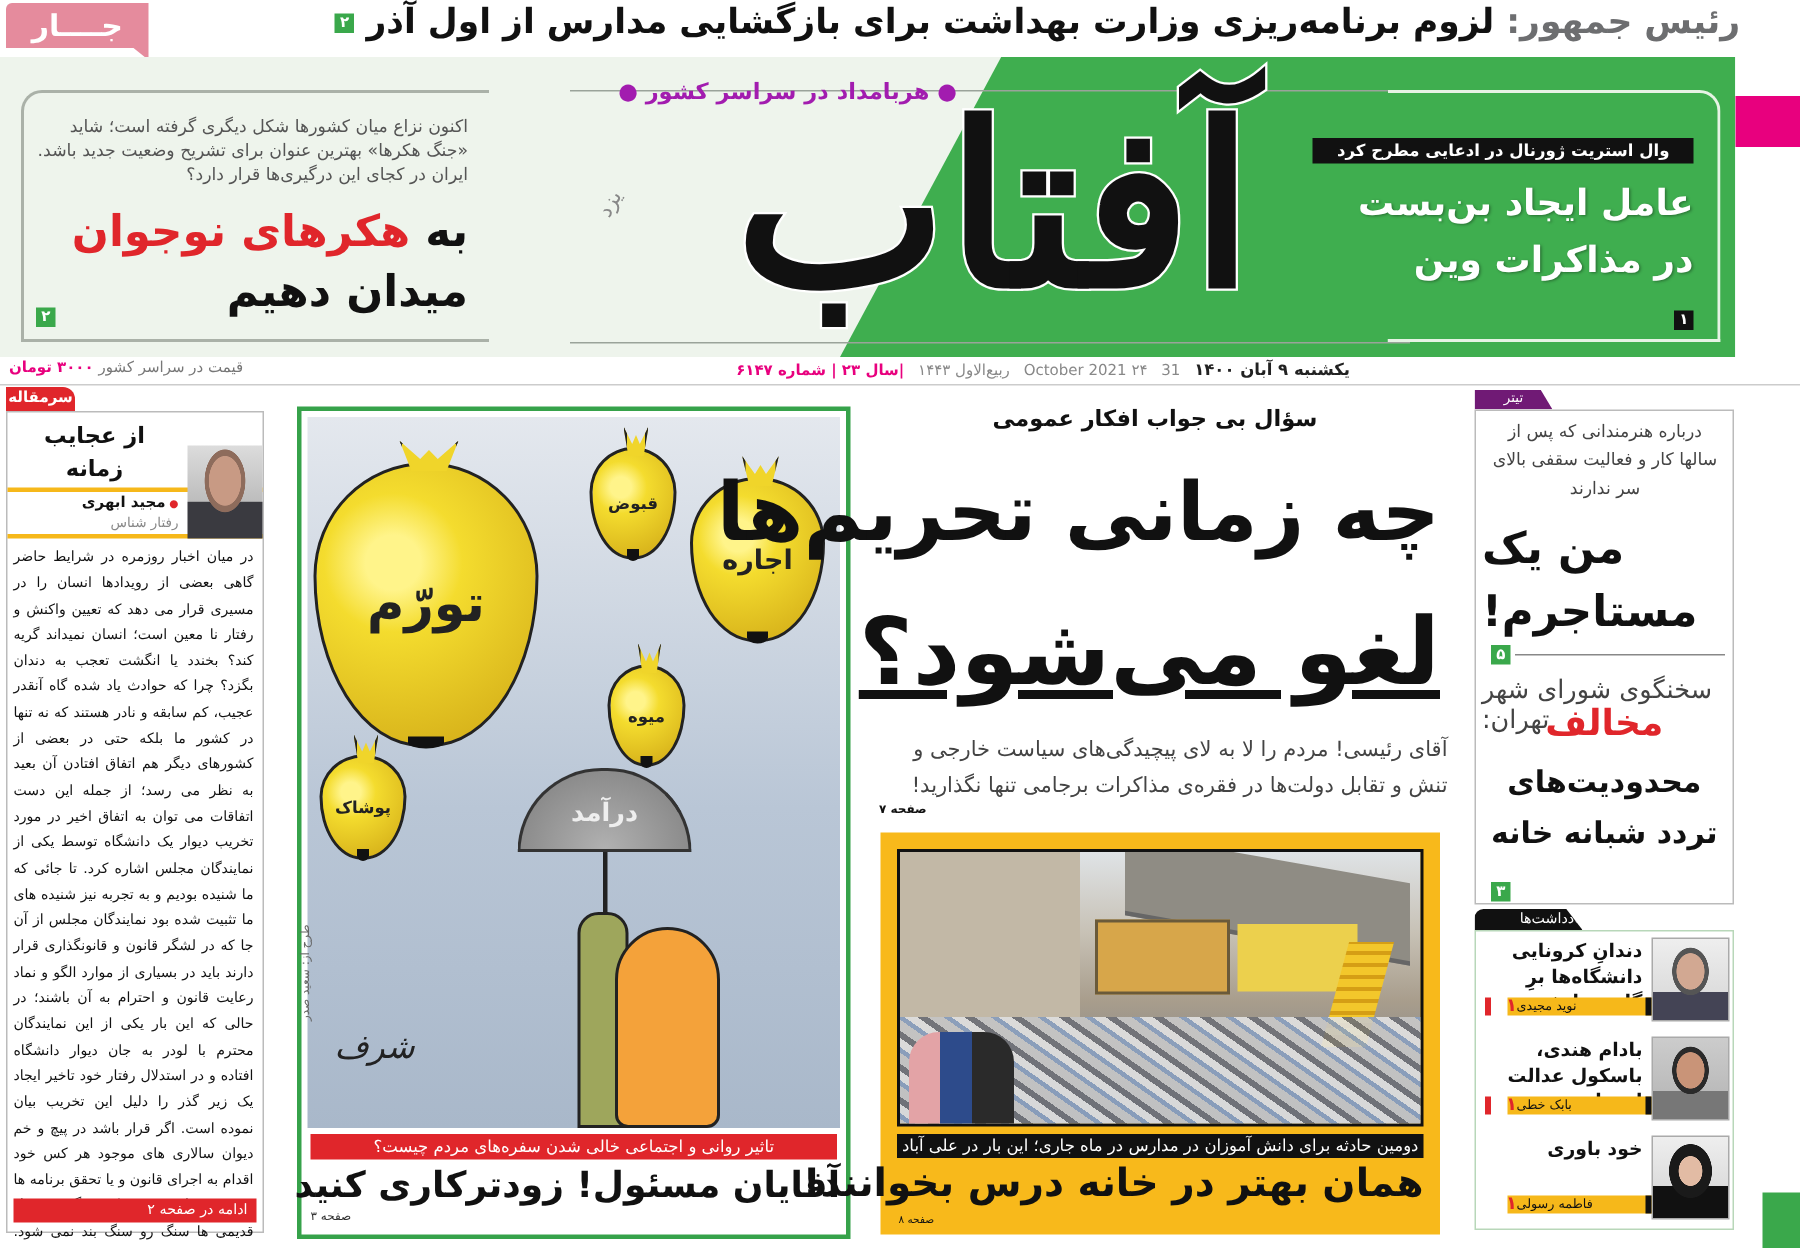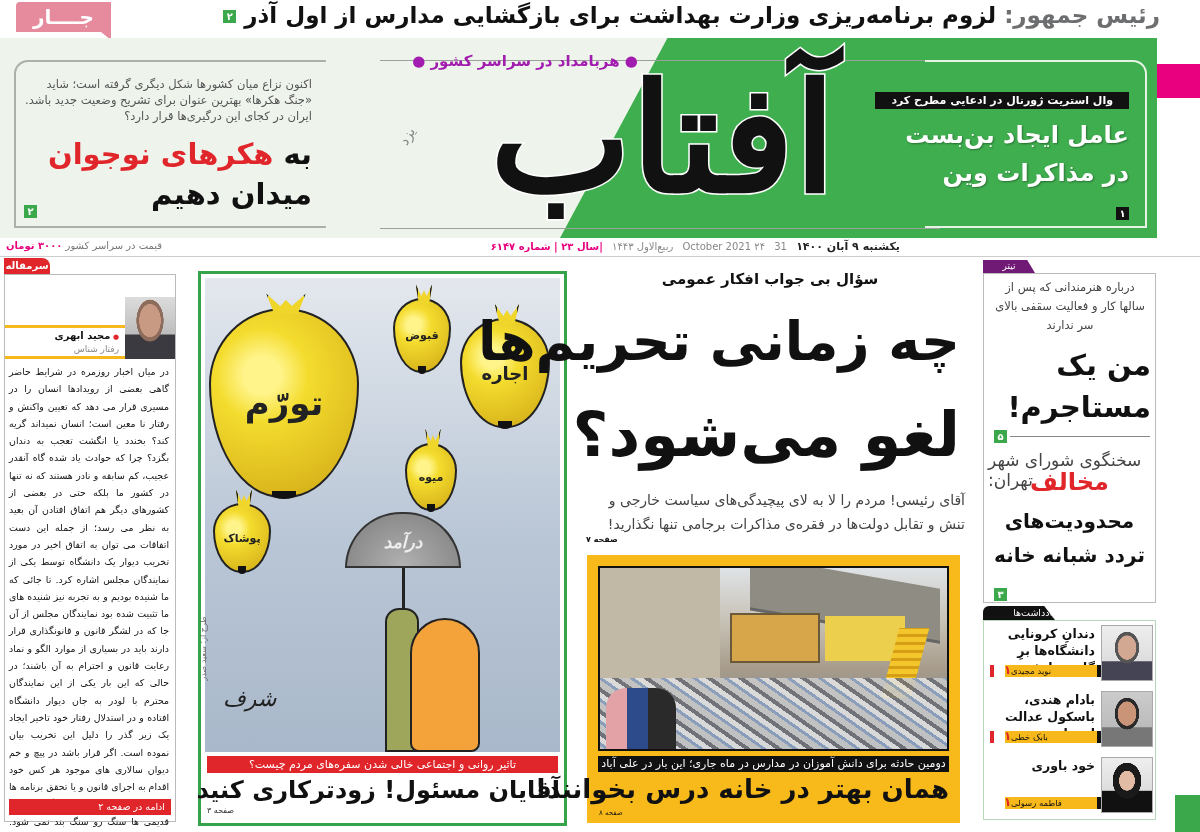--- a/index.html
+++ b/index.html
@@ -8,21 +8,21 @@
 
   .abs { position: absolute; }
 
   
   #top-bar { left: 0; top: 0; width: 1200px; height: 38px; background: #fff; }
   #top-headline { right: 40px; top: 2px; font-size: 23px; font-weight: bold; white-space: nowrap; letter-spacing: -0.5px; }
   #top-headline .lead { color: #6d6e70; }
   #top-headline .rest { color: #111; }
   .page-badge { display: inline-block; background: #3aa84b; color: #fff; font-size: 10px; font-weight: bold; min-width: 13px; height: 13px; line-height: 13px; text-align: center; padding: 0 2px; vertical-align: middle; }
   .page-badge.dark { background: #111; }
-  #jar-logo { left: 16px; top: 2px; width: 95px; height: 30px; background: #e58b9d; border-radius: 4px 0 0 0; color: #fff; font-size: 20px; font-weight: bold; text-align: center; line-height: 30px; letter-spacing: 6px; }
+  #jar-logo { left: 4px; top: 2px; width: 95px; height: 30px; background: #e58b9d; border-radius: 4px 0 0 0; color: #fff; font-size: 20px; font-weight: bold; text-align: center; line-height: 30px; letter-spacing: 6px; }
   #jar-logo:after { content: ""; position: absolute; right: 0; bottom: -8px; border-left: 10px solid transparent; border-top: 8px solid #e58b9d; }
 
   
   #masthead { left: 0; top: 38px; width: 1200px; height: 200px; }
   #mast-light { left: 0; top: 0; width: 740px; height: 200px; background: #eef4ec; }
   #mast-green { left: 560px; top: 0; width: 597px; height: 200px; background: #3fae4f; clip-path: polygon(18% 0, 100% 0, 100% 100%, 0 100%); }
   #mast-pink { right: 0; top: 26px; width: 43px; height: 34px; background: #e8007e; }
   #mast-white-strip { right: 0; top: 0; width: 43px; height: 200px; background: #fff; }
 
   #left-feature-box { left: 14px; top: 22px; width: 312px; height: 168px; border: 2px solid #aab1a8; border-radius: 14px 0 0 0; border-right: none; }
@@ -65,35 +65,35 @@
   #editorial-photo { left: 120px; top: 22px; width: 50px; height: 62px; background: radial-gradient(ellipse at 50% 38%, #c89a84 0 30%, #8e6c5c 31% 38%, transparent 39%), linear-gradient(#dcdcdc, #bdbdbd 60%, #3a3a40 61%); }
   #editorial-body { right: 6px; top: 88px; width: 160px; font-size: 9.4px; line-height: 17.3px; text-align: justify; color: #111; }
   #editorial-continue { left: 4px; bottom: 6px; width: 162px; height: 16px; background: #e0262b; color: #fff; font-size: 9.5px; line-height: 16px; padding-right: 6px; text-align: right; }
 
   
   #cartoon-frame { left: 198px; top: 271px; width: 369px; height: 555px; border: 3px solid #36a24a; background: #fff; }
   #cartoon-img { left: 4px; top: 4px; width: 355px; height: 474px; background: linear-gradient(180deg, #e4e8ee 0%, #b9c6d6 55%, #a9b8ca 100%); overflow: hidden; }
   .bag { position: absolute; border-radius: 50% 50% 48% 48% / 40% 40% 60% 60%; background: radial-gradient(circle at 35% 35%, #fff48a 0 12%, #f4dc2e 30%, #d9b51c 80%); border: 2px solid #222; display: flex; align-items: center; justify-content: center; font-weight: bold; color: #222; }
   .bag:before { content: ""; position: absolute; top: -16px; left: 38%; width: 24%; height: 18px; background: #f0d52a; border: 2px solid #222; border-bottom: none; clip-path: polygon(0 0, 35% 60%, 50% 30%, 65% 60%, 100% 0, 80% 100%, 20% 100%); }
   .bag:after { content: ""; position: absolute; bottom: -3px; left: 42%; width: 16%; height: 8px; background: #111; border-radius: 0 0 50% 50%; }
-  #umbrella { left: 140px; top: 234px; width: 116px; height: 56px; background: radial-gradient(ellipse at 50% 100%, #b1b1b1, #7c7c7c); border-radius: 58px 58px 0 0; border: 2px solid #333; color: #eee; font-weight: bold; font-size: 17px; text-align: center; line-height: 56px; font-style: italic; }
+  #umbrella { left: 140px; top: 234px; width: 116px; height: 56px; background: radial-gradient(ellipse at 50% 100%, #b1b1b1, #7c7c7c); border-radius: 58px 58px 0 0; border: 2px solid #333; color: #eee; font-weight: bold; font-size: 17px; text-align: center; line-height: 56px; }
   #umbrella-handle { left: 197px; top: 290px; width: 3px; height: 60px; background: #222; }
   #person-head { left: 205px; top: 340px; width: 70px; height: 134px; background: #f4a23a; border: 2px solid #222; border-radius: 40px 40px 10px 10px; }
   #person-arm { left: 180px; top: 330px; width: 34px; height: 144px; background: #9ea65c; border: 2px solid #222; border-radius: 14px 14px 0 0; }
   #cartoon-signature { left: 18px; top: 408px; font-size: 22px; color: #222; font-style: italic; }
   #cartoon-credit { left: -30px; top: 370px; font-size: 8px; color: #666; transform: rotate(-90deg); white-space: nowrap; }
 
   #cartoon-kicker { left: 6px; top: 482px; width: 351px; height: 17px; background: #e0262b; color: #fff; font-size: 11px; text-align: center; line-height: 17px; white-space: nowrap; }
   #cartoon-title { left: 4px; top: 502px; width: 355px; text-align: center; font-size: 24px; font-weight: bold; white-space: nowrap; }
   #cartoon-page { left: 6px; top: 532px; font-size: 8px; color: #333; }
 
   
   #lead-kicker { left: 580px; top: 270px; width: 380px; text-align: center; font-size: 15px; font-weight: bold; }
   #lead-title-1 { left: 580px; top: 302px; width: 380px; text-align: center; font-size: 54px; font-weight: bold; line-height: 80px; white-space: nowrap; letter-spacing: -1px; }
-  #lead-title-2 { left: 580px; top: 385px; width: 380px; text-align: center; font-size: 62px; font-weight: bold; line-height: 100px; white-space: nowrap; }
+  #lead-title-2 { left: 580px; top: 385px; width: 380px; text-align: center; font-size: 62px; font-weight: bold; line-height: 100px; white-space: nowrap; text-decoration: underline; }
   #lead-deck { left: 580px; top: 488px; width: 385px; text-align: right; font-size: 14px; line-height: 24px; color: #444; }
   #lead-page { left: 586px; top: 535px; font-size: 8px; font-weight: bold; color: #111; }
 
   
   #photo-story { left: 587px; top: 555px; width: 373px; height: 268px; background: #f8b91b; }
   #photo-img { left: 11px; top: 11px; width: 351px; height: 185px; border: 2px solid #111; overflow: hidden; background: linear-gradient(180deg, #dfe3e6 0%, #c7c1b5 30%, #a89d8c 55%, #8e8c8a 75%, #6f7a86 100%); }
   #photo-roof { left: 150px; top: 4px; width: 190px; height: 55px; background: #8f8c84; transform: skewY(10deg); border-bottom: 3px solid #666; }
   #photo-wall { left: 0; top: 0; width: 120px; height: 110px; background: #c2b8a6; }
   #photo-room { left: 130px; top: 45px; width: 90px; height: 50px; background: #d7a64a; border: 2px solid #6a5a3a; }
   #photo-room2 { left: 225px; top: 48px; width: 80px; height: 45px; background: #ecd04d; }
@@ -101,21 +101,21 @@
   #photo-rubble { left: 0; top: 110px; width: 351px; height: 75px; background: repeating-linear-gradient(35deg, #c8c8c8 0 6px, #8aa0c0 6px 9px, #e2e2e2 9px 14px, #6e7077 14px 18px); opacity: 0.9; }
   #photo-people { left: 6px; top: 120px; width: 70px; height: 65px; background: linear-gradient(90deg, #e3a3a6 0 30%, #2d4b8b 30% 60%, #2a2a2a 60% 100%); border-radius: 20px 20px 0 0; }
   #photo-caption { left: 11px; top: 201px; width: 351px; height: 16px; background: #111; color: #fff; font-size: 11px; line-height: 16px; text-align: center; white-space: nowrap; }
   #photo-title { left: 11px; top: 219px; width: 351px; text-align: center; font-size: 26px; font-weight: bold; white-space: nowrap; }
   #photo-page { left: 12px; top: 254px; font-size: 7px; color: #111; }
 
   
   #tiitr-tab { left: 983px; top: 260px; width: 52px; height: 13px; background: #701a75; color: #fff; font-size: 9px; text-align: center; line-height: 13px; border-radius: 0 0 0 0; clip-path: polygon(0 0, 85% 0, 100% 100%, 0 100%); }
   #right-box-1 { left: 983px; top: 273px; width: 173px; height: 330px; border: 1px solid #bbb; }
   #rb1-intro { right: 10px; top: 4px; width: 150px; text-align: center; font-size: 11.5px; line-height: 19px; color: #444; }
-  #rb1-title { right: 4px; top: 70px; width: 163px; text-align: right; font-size: 29px; font-weight: bold; line-height: 42px; }
+  #rb1-title { right: 4px; top: 70px; width: 163px; text-align: left; font-size: 29px; font-weight: bold; line-height: 42px; }
   #rb1-badge { left: 10px; top: 156px; }
   #rb1-rule { left: 26px; top: 162px; width: 140px; height: 1px; background: #888; }
   #rb2-kicker { right: 4px; top: 176px; width: 163px; text-align: left; font-size: 17px; color: #444; }
   #rb2-title-red { right: 4px; top: 194px; width: 163px; text-align: center; font-size: 24px; font-weight: bold; color: #e0262b; }
   #rb2-title { right: 4px; top: 230px; width: 163px; text-align: center; font-size: 20px; font-weight: bold; line-height: 34px; }
   #rb2-badge { left: 10px; top: 314px; }
 
   #notes-tab { left: 983px; top: 606px; width: 72px; height: 14px; background: #111; color: #fff; font-size: 9.5px; text-align: center; line-height: 14px; border-radius: 6px 0 0 0; clip-path: polygon(0 0, 85% 0, 100% 100%, 0 100%); padding-left: 44px; }
   #notes-box { left: 983px; top: 620px; width: 173px; height: 200px; border: 1px solid #b8d7b9; }
   .note { position: absolute; left: 0; width: 171px; height: 64px; }
@@ -185,20 +185,21 @@
   <div id="price-line" class="abs">
     <span>قیمت در سراسر کشور</span>
     <span class="pink">۳۰۰۰ تومان</span>
   </div>
 </div>
 <div id="rule-under-date" class="abs"></div>
 
 <div id="editorial-tab" class="abs">سرمقاله</div>
 <div id="editorial-box" class="abs">
   <div id="editorial-head" class="abs">
+    <div id="editorial-title" class="abs">از عجایب زمانه</div>
     <div id="editorial-author-band" class="abs">
       <div id="editorial-author" class="abs">مجید ابهری</div>
       <div id="editorial-role" class="abs">رفتار شناس</div>
     </div>
     <div id="editorial-photo" class="abs"></div>
   </div>
   <div id="editorial-body" class="abs">در میان اخبار روزمره در شرایط حاضر گاهی بعضی از رویدادها انسان را در مسیری قرار می دهد که تعیین واکنش و رفتار نا معین است؛ انسان نمیداند گریه کند؟ بخندد یا انگشت تعجب به دندان بگزد؟ چرا که حوادث یاد شده گاه آنقدر عجیب، کم سابقه و نادر هستند که نه تنها در کشور ما بلکه حتی در بعضی از کشورهای دیگر هم اتفاق افتادن آن بعید به نظر می رسد؛ از جمله این دست اتفاقات می توان به اتفاق اخیر در مورد تخریب دیوار یک دانشگاه توسط یکی از نمایندگان مجلس اشاره کرد. تا جائی که ما شنیده بودیم و به تجربه نیز شنیده های ما تثبیت شده بود نمایندگان مجلس از آن جا که در لشگر قانون و قانونگذاری قرار دارند باید در بسیاری از موارد الگو و نماد رعایت قانون و احترام به آن باشند؛ در حالی که این بار یکی از این نمایندگان محترم با لودر به جان دیوار دانشگاه افتاده و در استدلال رفتار خود تاخیر ایجاد یک زیر گذر را دلیل این تخریب بیان نموده است. اگر قرار باشد در پیچ و خم دیوان سالاری های موجود هر کس خود اقدام به اجرای قانون و یا تحقق برنامه ها و پروژه های موجود کند دیگر به قول قدیمی ها سنگ رو سنگ بند نمی شود. حداقل در این زمینه این نماینده محترم و نمایندگان دیگر کمی یاد در مردم که در راهروهای ادارات و بعضی از سازمان ها مدت ها سرگردان بوده و بالا و پائین می روند آشنا می‌شوند و میفهمند مردم چه حال و روزی دارند.</div>
   <div id="editorial-continue" class="abs">ادامه در صفحه ۲</div>
 </div>
 

